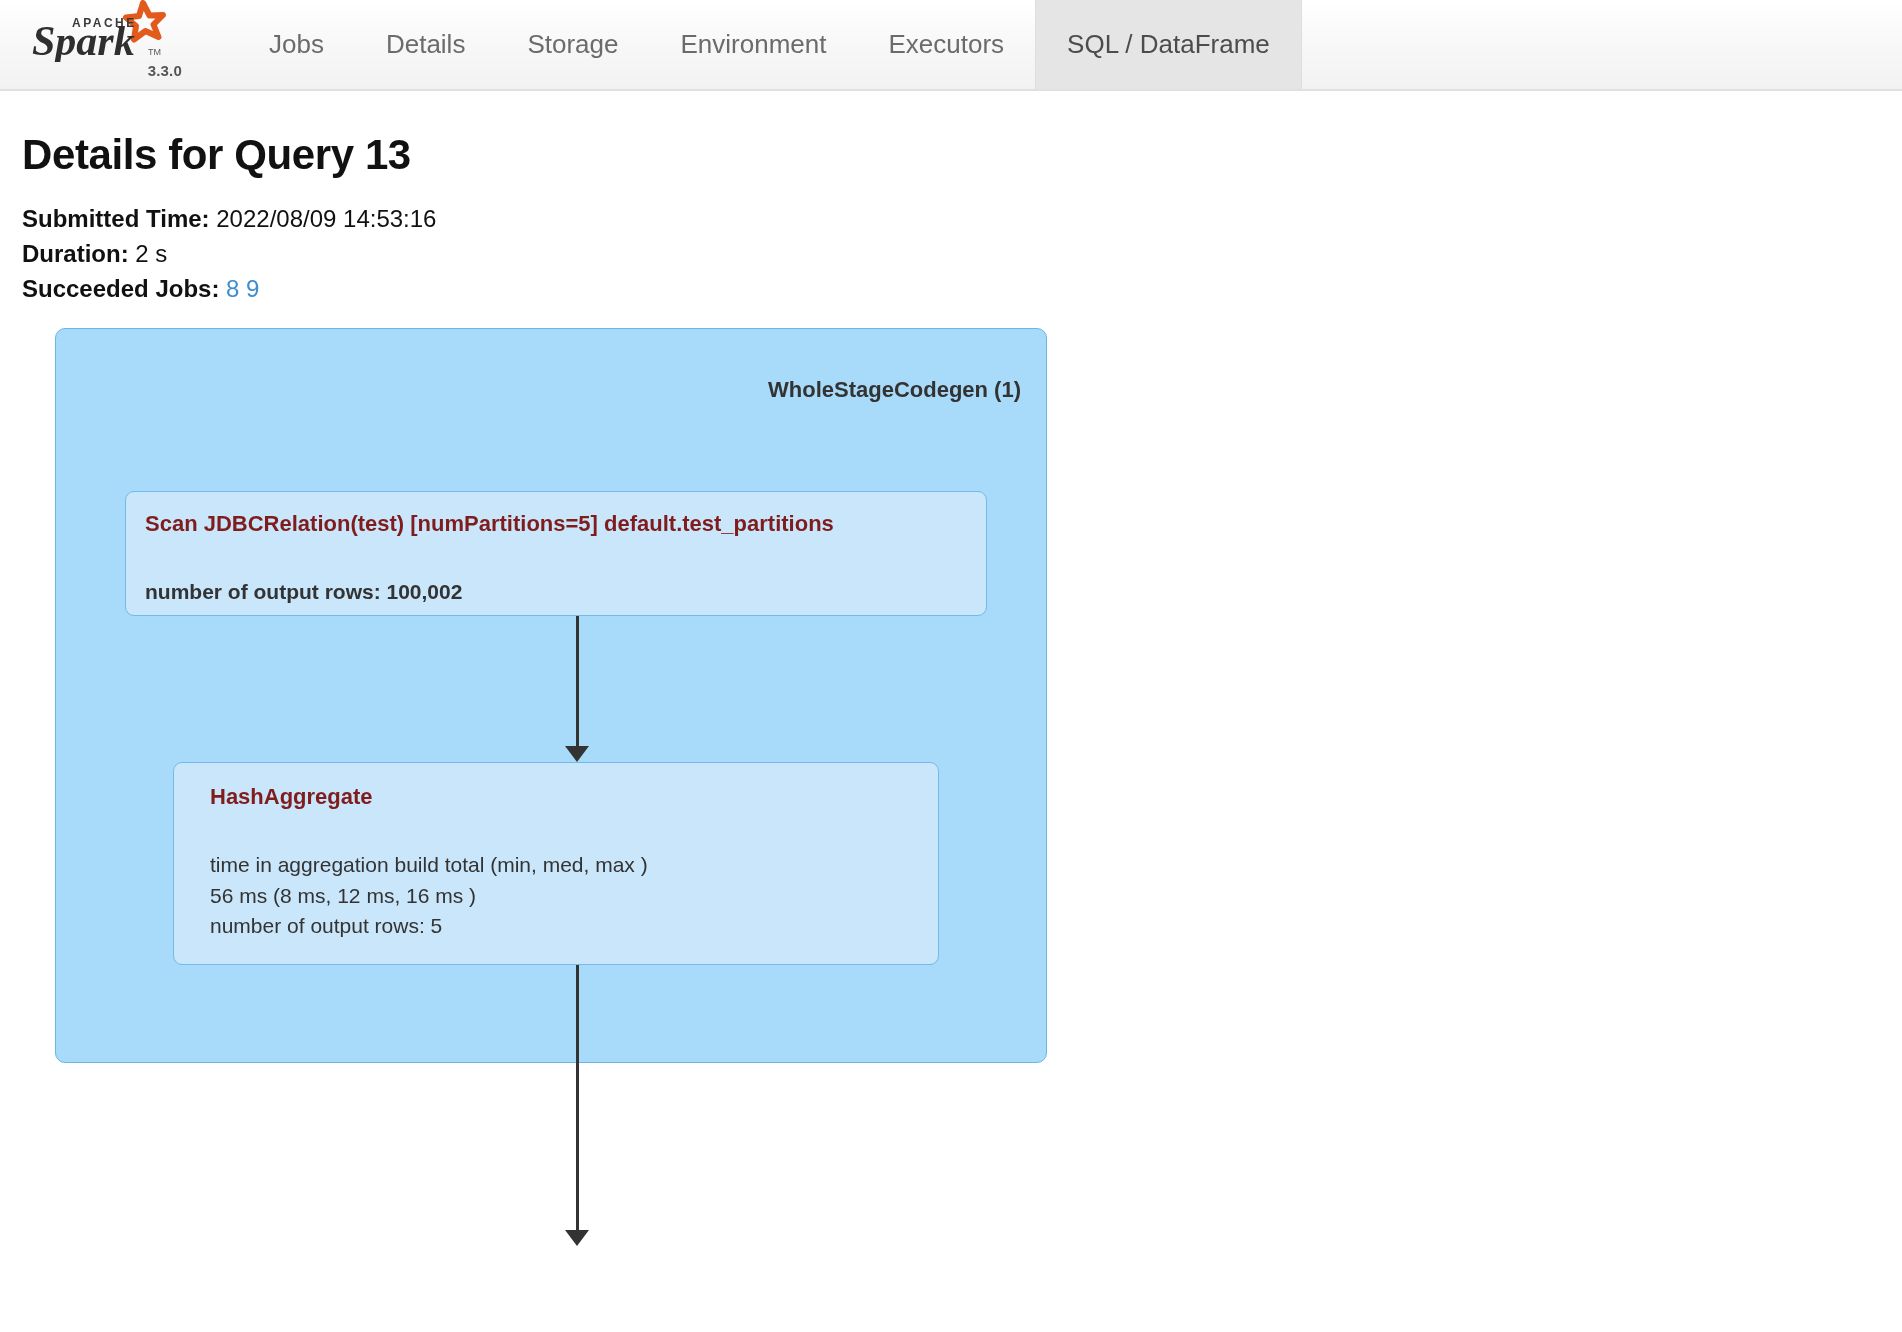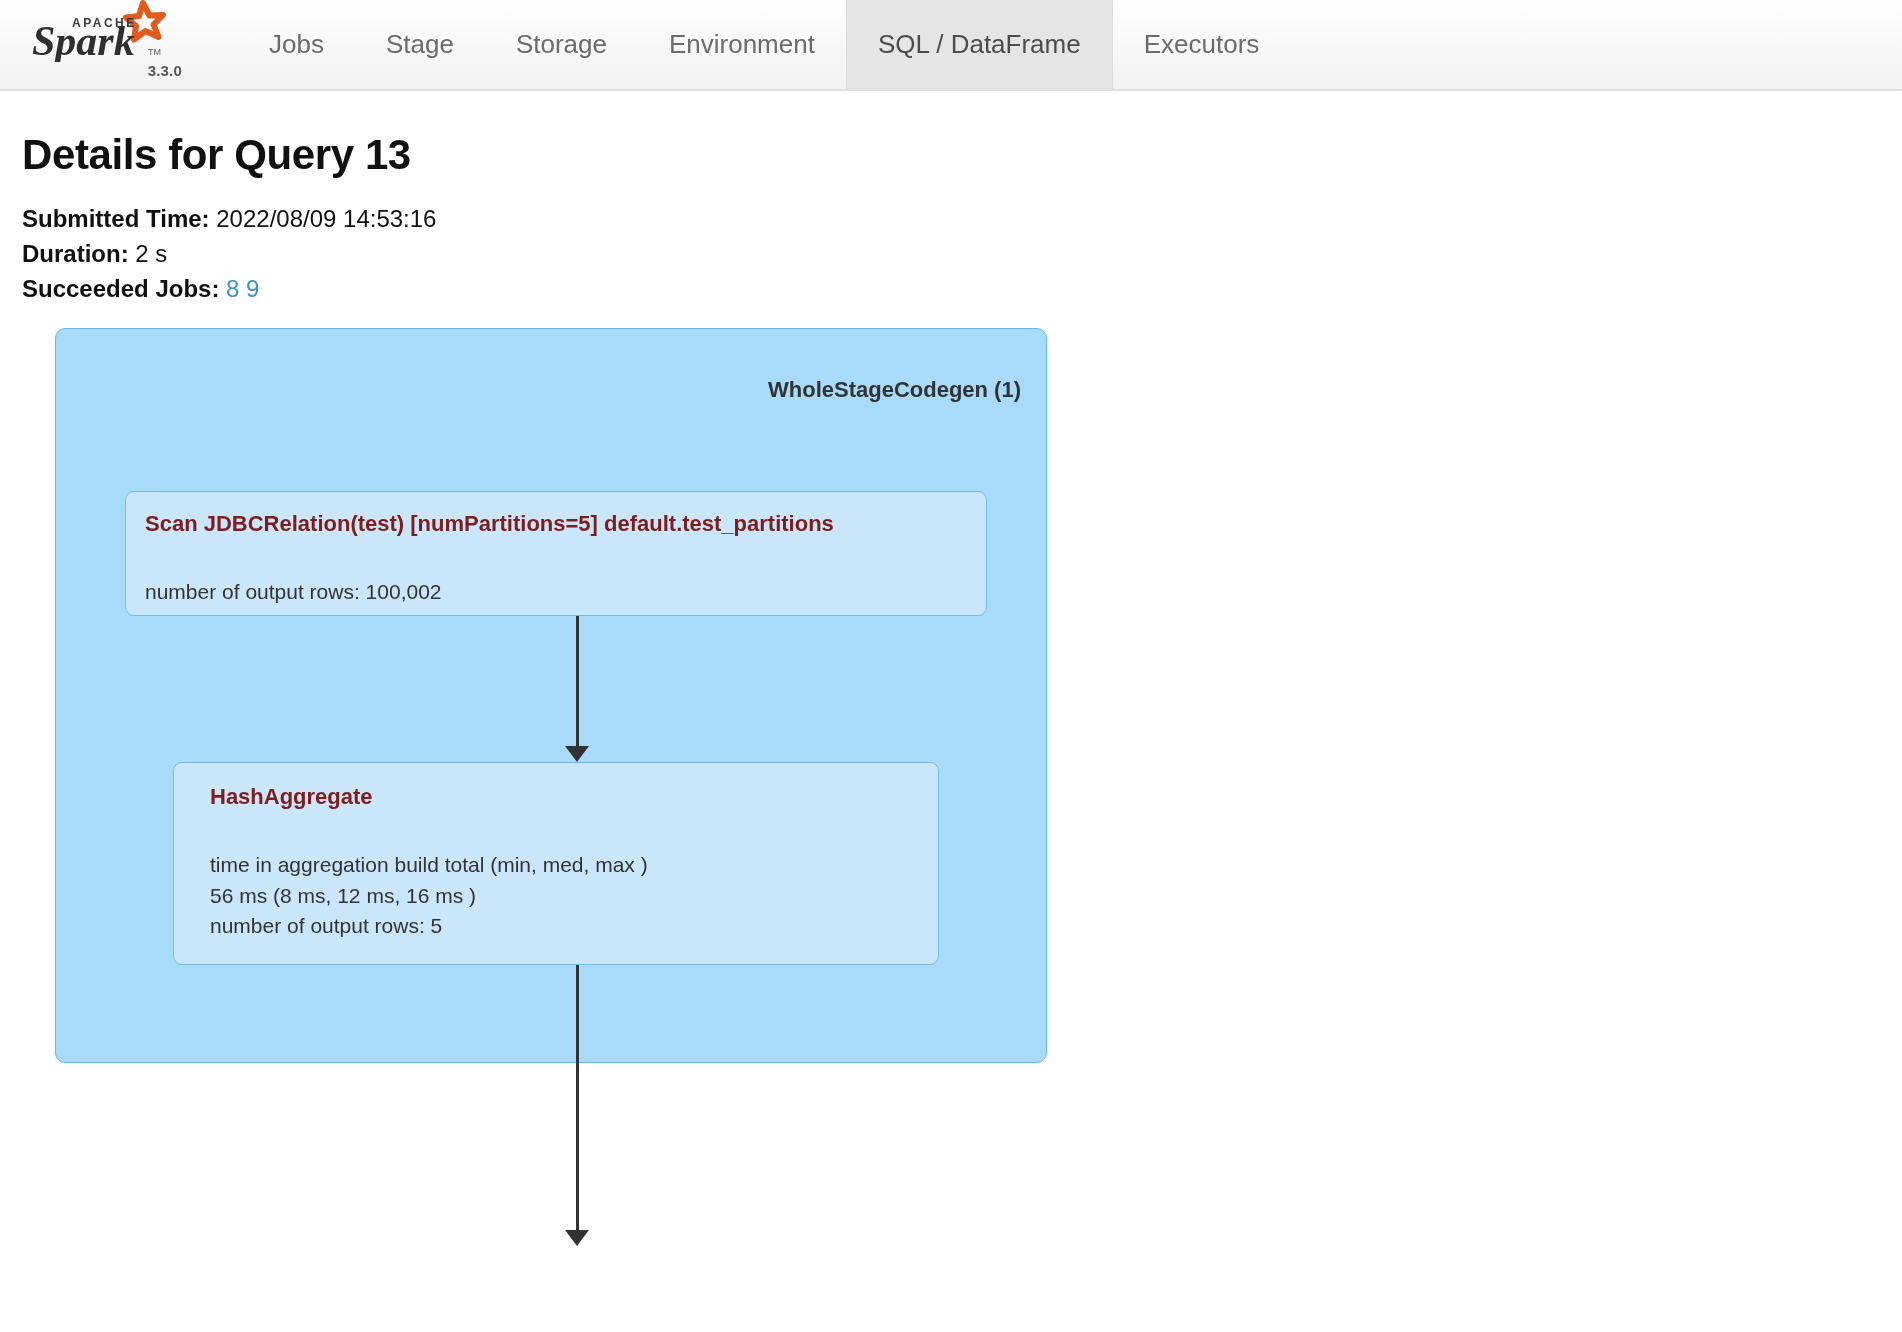--- a/index.html
+++ b/index.html
@@ -183,21 +183,21 @@
     white-space: nowrap;
   }
 
   #node-scan {
     left: 103px;
     top: 163px;
     width: 862px;
     height: 125px;
     padding: 19px 0 0 19px;
   }
-  #node-scan .node-metrics { margin-top: 40px; }
+  #node-scan .node-metrics { margin-top: 40px; font-weight: bold; }
 
   #node-hashagg {
     left: 151px;
     top: 434px;
     width: 766px;
     height: 203px;
     padding: 21px 0 0 36px;
   }
   #node-hashagg .node-metrics { margin-top: 40px; }
 
@@ -234,25 +234,25 @@
 
         <text x="10" y="55" font-family="&quot;Liberation Serif&quot;, serif" font-size="42" font-weight="bold" font-style="italic" fill="#2f2f2f">Spark</text>
         <text x="126" y="55" font-family="&quot;Liberation Sans&quot;, sans-serif" font-size="9" fill="#5a5a5a">TM</text>
       </svg>
     </span>
     <span class="version">3.3.0</span>
   </div>
 
   <div class="nav-tabs">
     <a class="nav-tab" href="#">Jobs</a>
-    <a class="nav-tab" href="#">Stage</a>
+    <a class="nav-tab" href="#">Details</a>
     <a class="nav-tab" href="#">Storage</a>
     <a class="nav-tab" href="#">Environment</a>
+    <a class="nav-tab" href="#">Executors</a>
     <a class="nav-tab active" href="#">SQL / DataFrame</a>
-    <a class="nav-tab" href="#">Executors</a>
   </div>
   <div class="nav-filler"></div>
 </div>
 
 <div class="page">
 
   <h1 class="page-title">Details for Query 13</h1>
 
   <div class="meta-list">
     <div class="meta-row">

